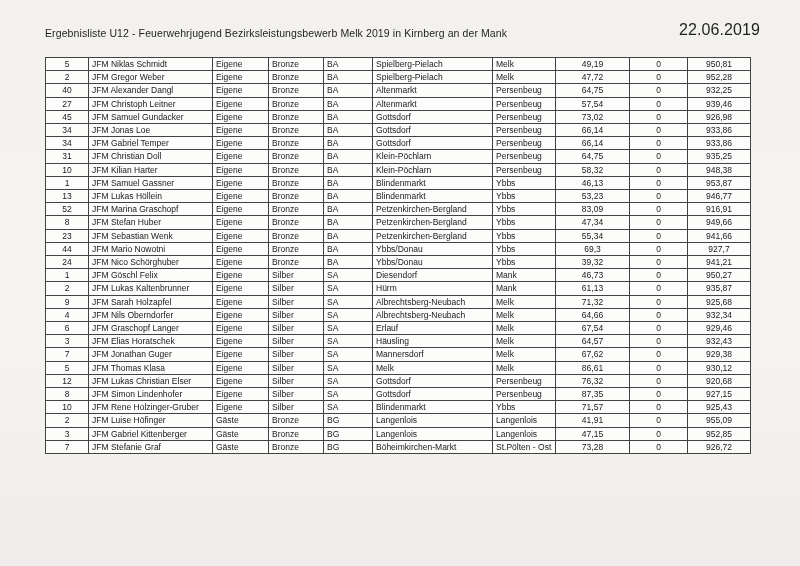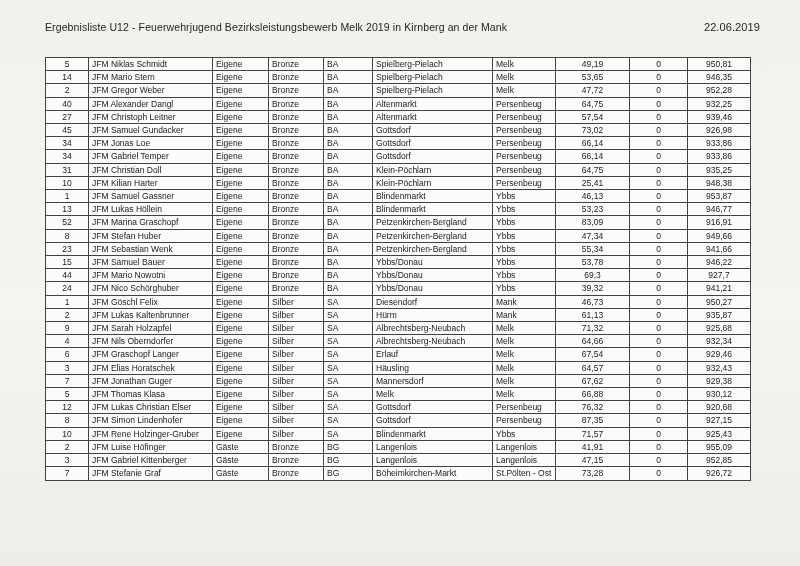--- a/index.html
+++ b/index.html
@@ -23,21 +23,21 @@
     left: 45px;
     width: 715px;
     display: flex;
     justify-content: space-between;
     align-items: flex-end;
     font-size: 10.5px;
     color: #1f1f1f;
     letter-spacing: 0.1px;
     gap: 11px;
   }
-  .page-header .date { font-size: 11px; }
+  .page-header .date { font-size: 16px; }
   table.results {
     position: absolute;
     left: 45px;
     top: 57px;
     width: 705px;
     border-collapse: collapse;
     table-layout: fixed;
     border: 1px solid #3a3a3a;
   }
   table.results td {
@@ -84,32 +84,20 @@
           <td>Eigene</td>
           <td>Bronze</td>
           <td>BA</td>
           <td>Spielberg-Pielach</td>
           <td>Melk</td>
           <td class="c">49,19</td>
           <td class="c">0</td>
           <td class="c">950,81</td>
         </tr>
         <tr>
-          <td class="c">14</td>
-          <td>JFM Mario Stern</td>
-          <td>Eigene</td>
-          <td>Bronze</td>
-          <td>BA</td>
-          <td>Spielberg-Pielach</td>
-          <td>Melk</td>
-          <td class="c">53,65</td>
-          <td class="c">0</td>
-          <td class="c">946,35</td>
-        </tr>
-        <tr>
           <td class="c">2</td>
           <td>JFM Gregor Weber</td>
           <td>Eigene</td>
           <td>Bronze</td>
           <td>BA</td>
           <td>Spielberg-Pielach</td>
           <td>Melk</td>
           <td class="c">47,72</td>
           <td class="c">0</td>
           <td class="c">952,28</td>
@@ -187,21 +175,21 @@
           <td class="c">935,25</td>
         </tr>
         <tr>
           <td class="c">10</td>
           <td>JFM Kilian Harter</td>
           <td>Eigene</td>
           <td>Bronze</td>
           <td>BA</td>
           <td>Klein-Pöchlarn</td>
           <td>Persenbeug</td>
-          <td class="c">25,41</td>
+          <td class="c">58,32</td>
           <td class="c">0</td>
           <td class="c">948,38</td>
         </tr>
         <tr>
           <td class="c">1</td>
           <td>JFM Samuel Gassner</td>
           <td>Eigene</td>
           <td>Bronze</td>
           <td>BA</td>
           <td>Blindenmarkt</td>
@@ -250,32 +238,20 @@
           <td class="c">23</td>
           <td>JFM Sebastian Wenk</td>
           <td>Eigene</td>
           <td>Bronze</td>
           <td>BA</td>
           <td>Petzenkirchen-Bergland</td>
           <td>Ybbs</td>
           <td class="c">55,34</td>
           <td class="c">0</td>
           <td class="c">941,66</td>
-        </tr>
-        <tr>
-          <td class="c">15</td>
-          <td>JFM Samuel Bauer</td>
-          <td>Eigene</td>
-          <td>Bronze</td>
-          <td>BA</td>
-          <td>Ybbs/Donau</td>
-          <td>Ybbs</td>
-          <td class="c">53,78</td>
-          <td class="c">0</td>
-          <td class="c">946,22</td>
         </tr>
         <tr>
           <td class="c">44</td>
           <td>JFM Mario Nowotni</td>
           <td>Eigene</td>
           <td>Bronze</td>
           <td>BA</td>
           <td>Ybbs/Donau</td>
           <td>Ybbs</td>
           <td class="c">69,3</td>
@@ -379,21 +355,21 @@
           <td class="c">929,38</td>
         </tr>
         <tr>
           <td class="c">5</td>
           <td>JFM Thomas Klasa</td>
           <td>Eigene</td>
           <td>Silber</td>
           <td>SA</td>
           <td>Melk</td>
           <td>Melk</td>
-          <td class="c">66,88</td>
+          <td class="c">86,61</td>
           <td class="c">0</td>
           <td class="c">930,12</td>
         </tr>
         <tr>
           <td class="c">12</td>
           <td>JFM Lukas Christian Elser</td>
           <td>Eigene</td>
           <td>Silber</td>
           <td>SA</td>
           <td>Gottsdorf</td>

